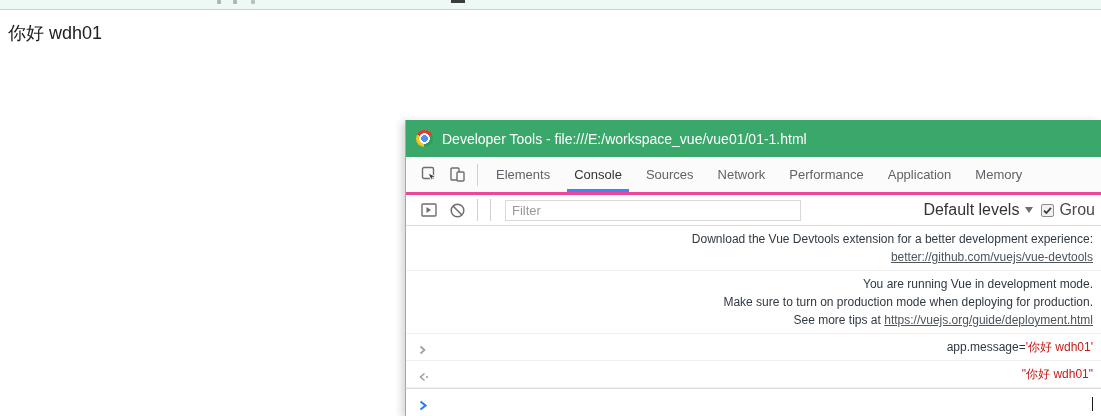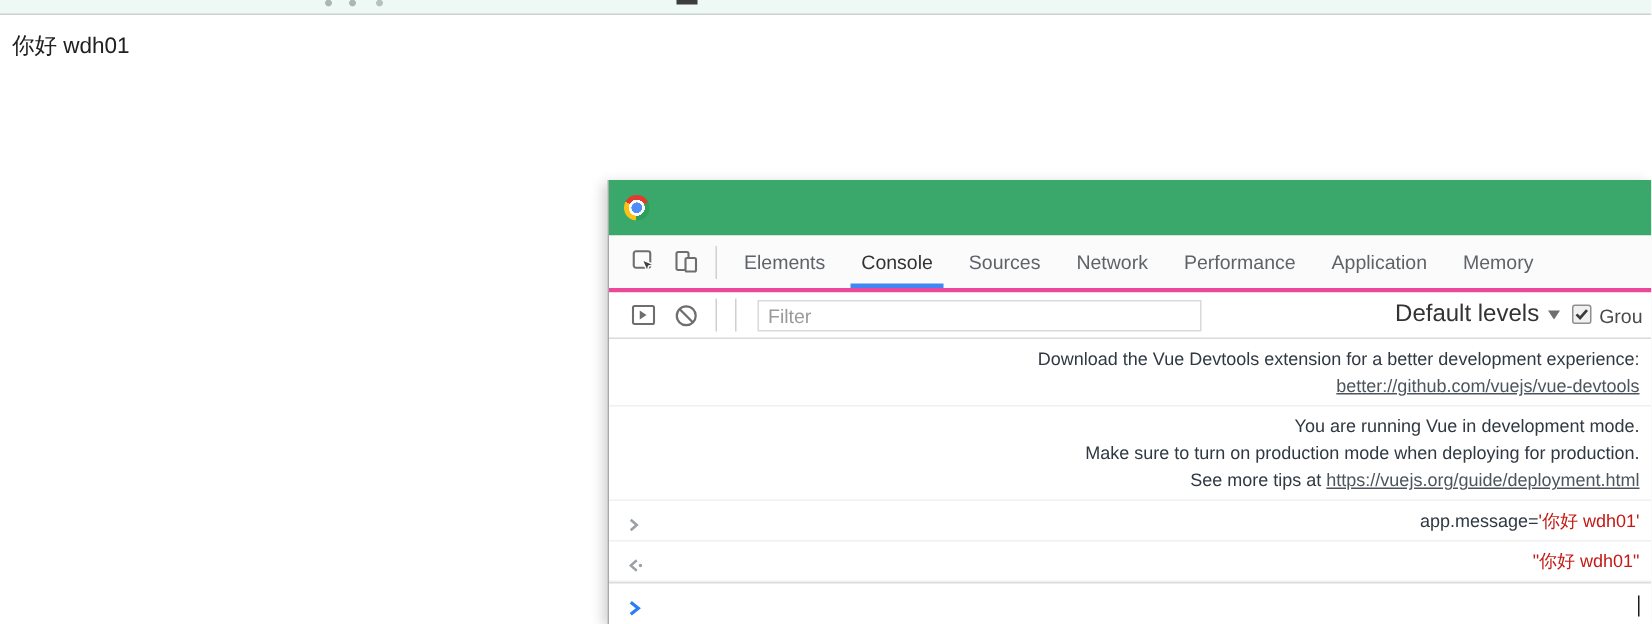--- a/index.html
+++ b/index.html
@@ -24,21 +24,21 @@
       radial-gradient(circle at 40px 2px, #b4c2c0 0 2px, transparent 2.5px);
   }
   .strip-dash {
     position:absolute; top:0; left:451px; width:14px; height:3px;
     background:#3c3c3c;
   }
 
   
   .page-heading {
     position:absolute; left:8px; top:21px;
-    font-size:15px; color:#202020;
+    font-size:18px; color:#202020;
     font-family:"Liberation Sans", sans-serif;
   }
 
   
   .devtools {
     position:absolute; left:405px; top:120px; width:696px; height:296px;
     background:#fff;
     border-left:1px solid #a8a8a8;
     box-shadow:-3px 2px 8px rgba(0,0,0,0.18);
     display:flex; flex-direction:column;
@@ -117,22 +117,22 @@
     outline:none;
   }
   .filter-input::placeholder { color:#9a9a9a; }
   .toolbar-spacer { flex:1; }
   .levels-select {
     display:flex; align-items:center; gap:6px;
     font-size:16px; color:#333;
     padding:0 8px; cursor:pointer; white-space:nowrap;
   }
   .group-similar {
-    display:flex; gap:5px;
-    font-size:13px; color:#4a4a4a;
+    display:flex; align-items:center; gap:5px;
+    font-size:16px; color:#4a4a4a;
     white-space:nowrap; cursor:pointer;
   }
   .checkbox {
     width:13px; height:13px;
     border:1px solid #8f8f8f; border-radius:2px;
     background:#f1f1f1;
     display:flex; align-items:center; justify-content:center;
     flex:0 0 auto;
   }
 
@@ -169,20 +169,21 @@
   <div class="strip-dots"></div>
   <div class="strip-dash"></div>
 </div>
 
 <div class="page-heading">你好 wdh01</div>
 
 <div class="devtools">
 
   <div class="dt-titlebar">
     <div class="chrome-icon"></div>
+    <div class="dt-title">Developer Tools - file:///E:/workspace_vue/vue01/01-1.html</div>
   </div>
 
   <div class="dt-tabbar">
     <div class="icon-btn">
       <svg width="17" height="17" viewBox="0 0 17 17">
         <rect x="1.5" y="1.5" width="11" height="11" rx="1.5" fill="none" stroke="#6e6e6e" stroke-width="1.4"></rect>
         <path d="M7 7 L15 10.5 L11.4 11.4 L10.5 15 Z" fill="#3c4043" stroke="#fbfbfb" stroke-width="1"></path>
       </svg>
     </div>
     <div class="icon-btn">

